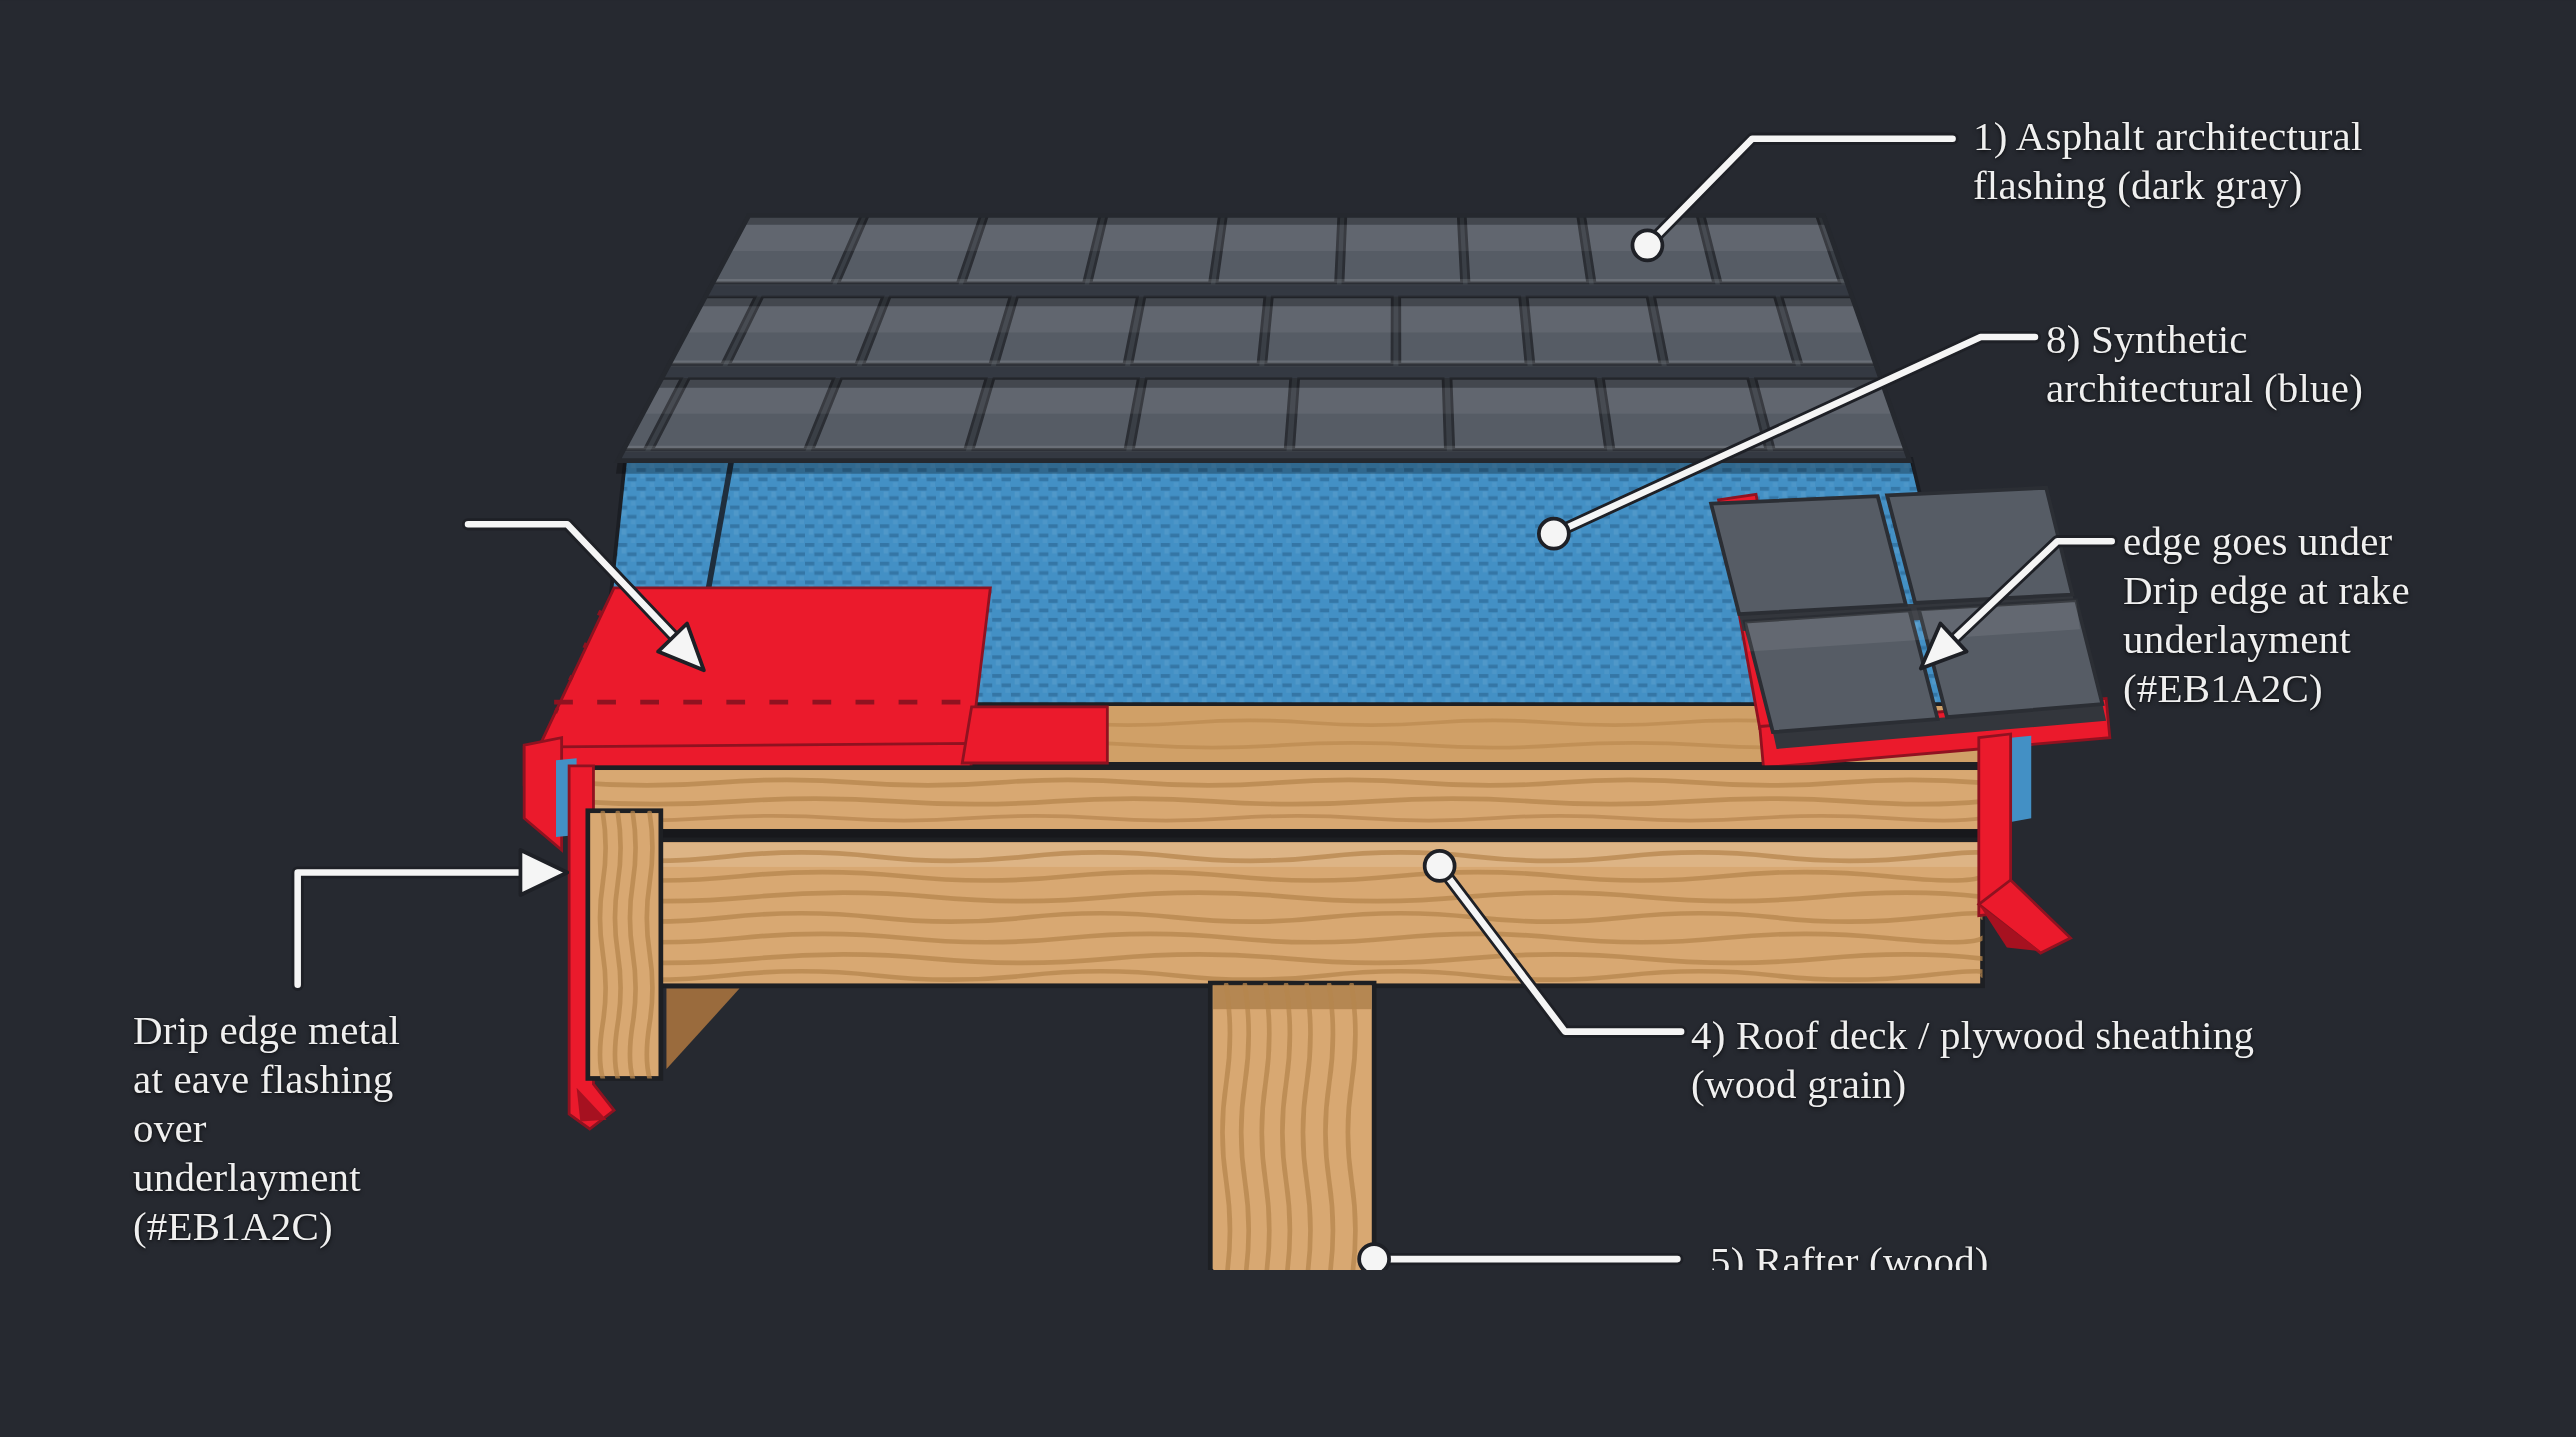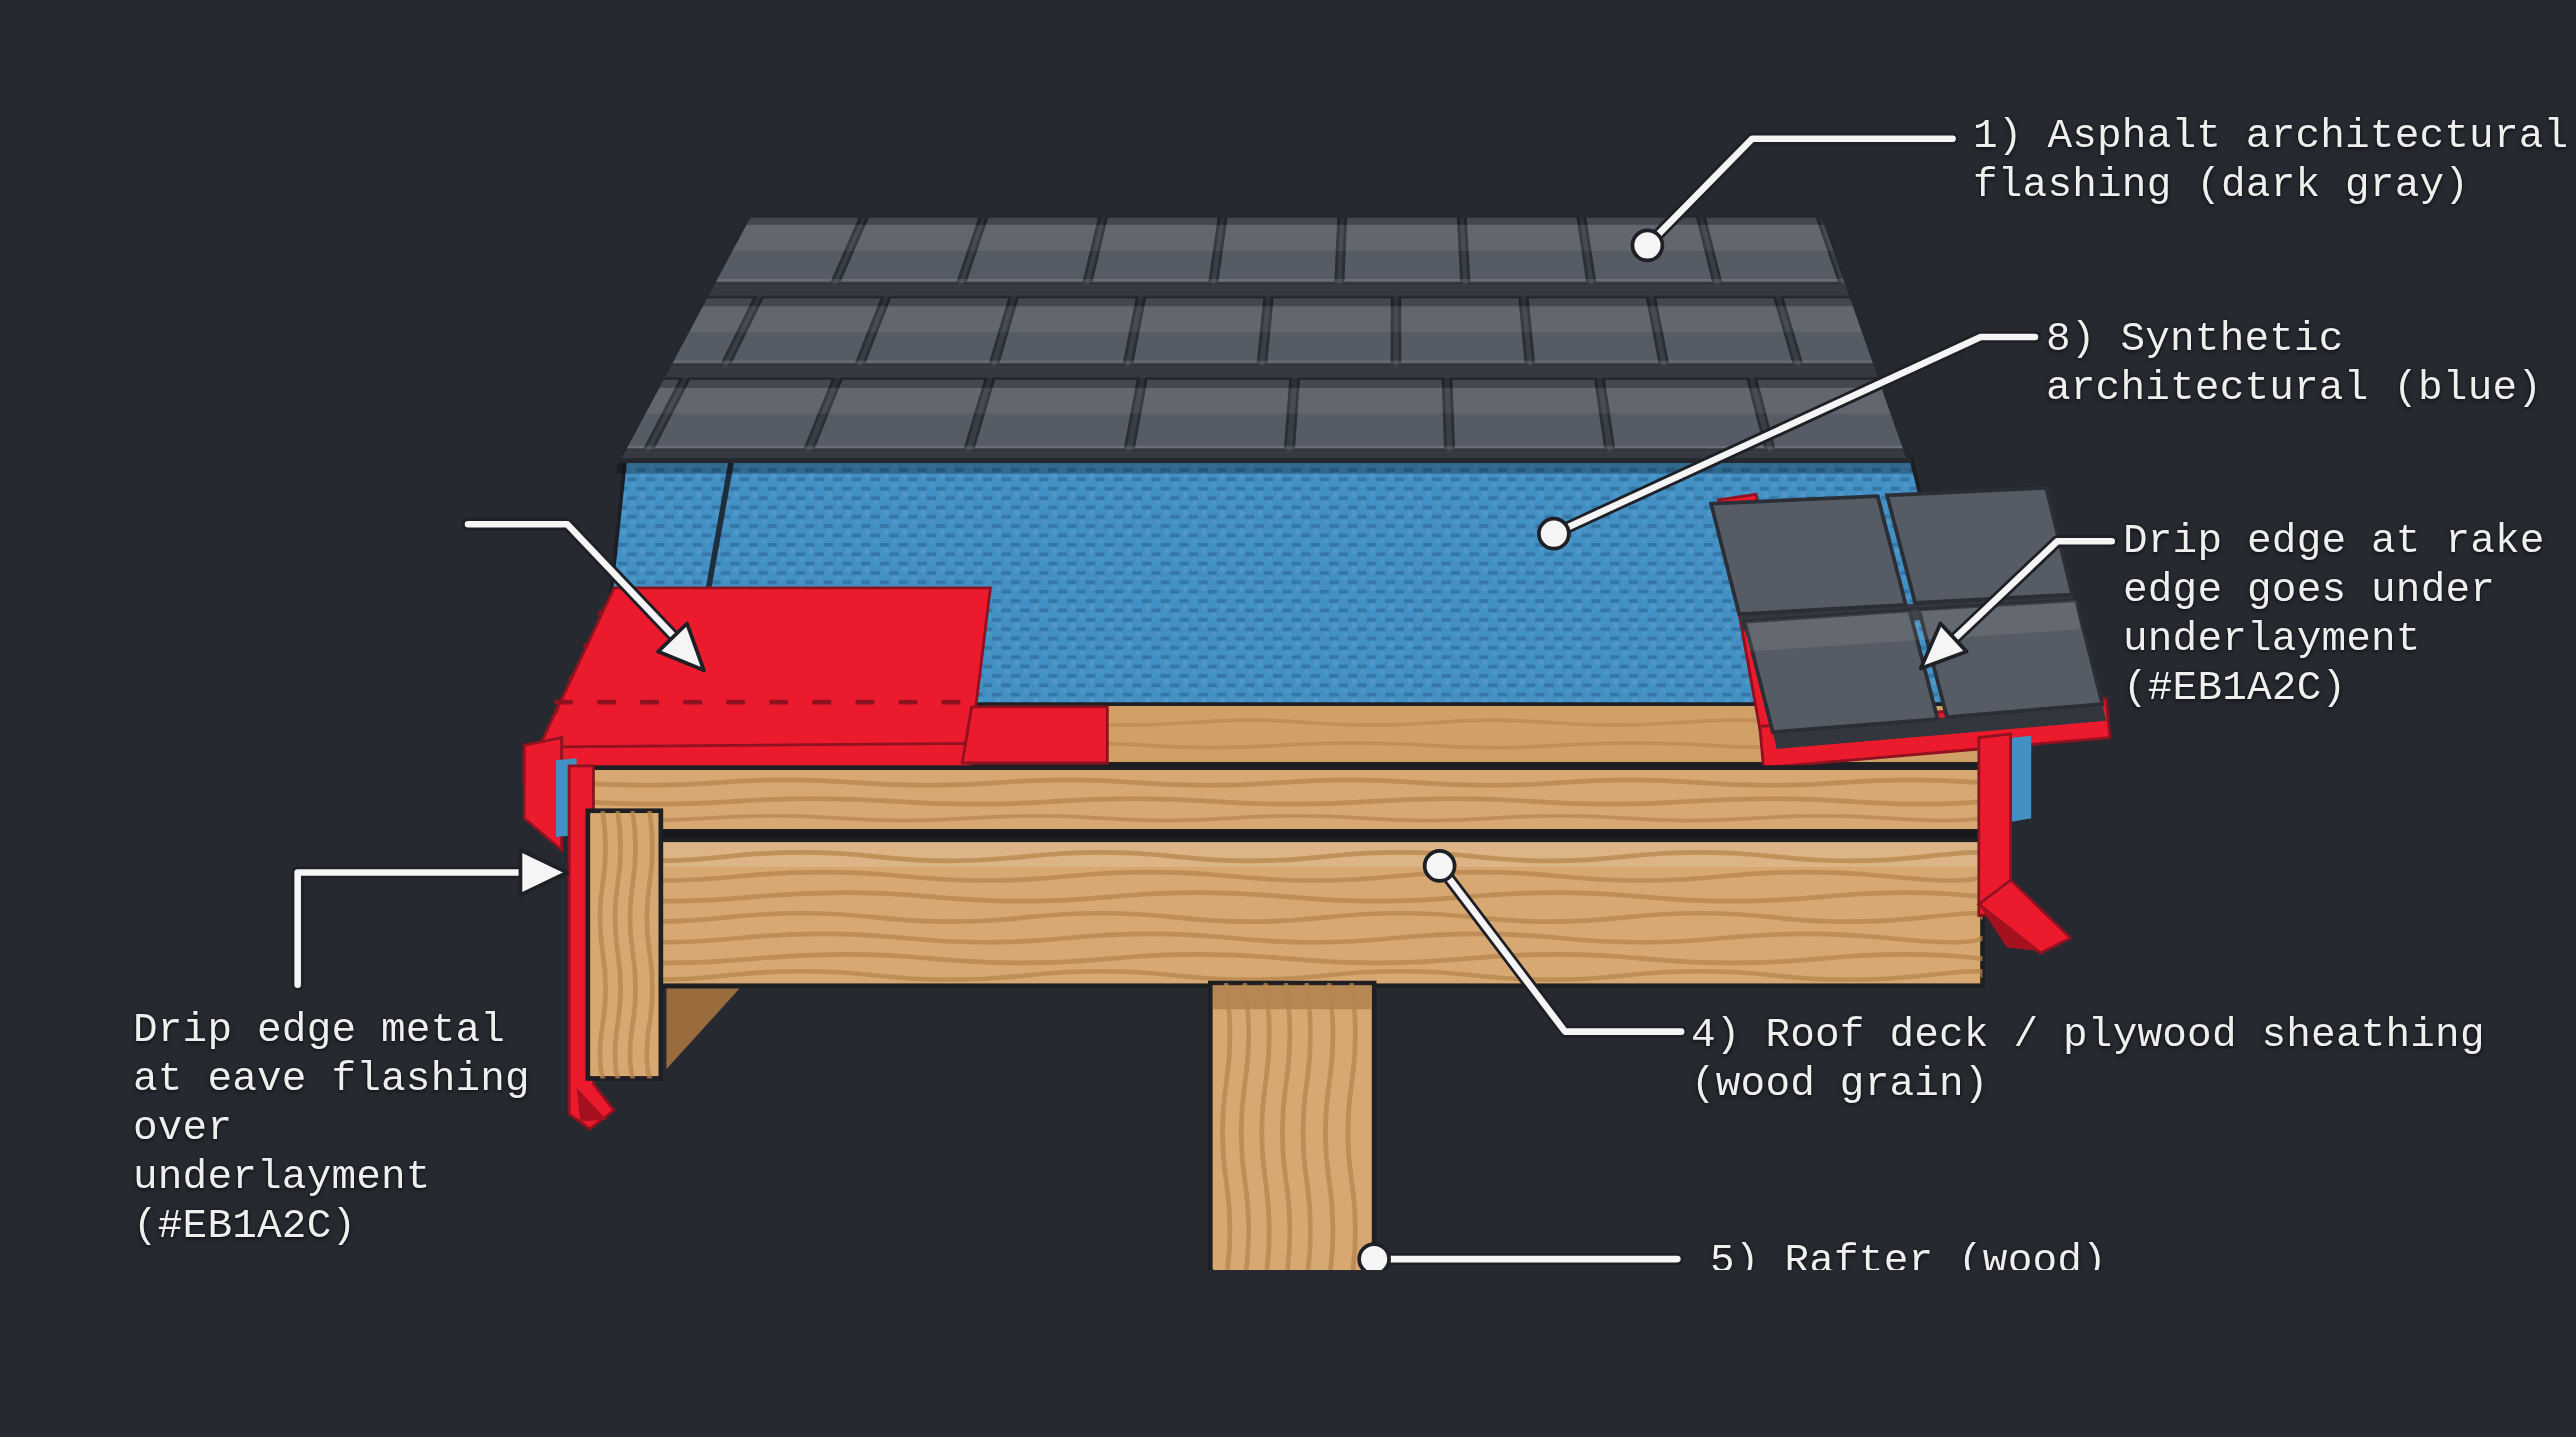--- a/index.html
+++ b/index.html
@@ -1,17 +1,17 @@
 <!DOCTYPE html>
 <html style="--red: #EB1A2C; --wood: #D8A872; --leader: #F5F5F5; --label: #EFEFEF;font-size:15px"><head>
 <meta charset="utf-8">
 <style>
   html,body{margin:0;padding:0;background:#262930;}
   #screen{position:relative;width:2576px;height:1270px;overflow:hidden;
-          font-family:Liberation Mono, monospace;}
+          font-family:Liberation Serif, serif;}
   #art{position:absolute;left:0;top:0;width:2576px;height:1438px;}
   .label{position:absolute;color:var(--label,#efefef);font-size:41px;line-height:49px;
          font-weight:400;letter-spacing:0.2px;
          text-shadow:0 1.9px 4.7px rgba(0,0,0,.55), 0 0 1.9px rgba(0,0,0,.6);}
   .blue-fill{fill:url(#weave);}
   .red-fill{fill:var(--red,#EB1A2C);stroke:#8F1220;stroke-width:3;}
   .red-dark{fill:#A61120;}
   .tan-fill{fill:var(--wood,#D8A872);stroke:#1D1F23;stroke-width:5;}
   .leader-under{stroke:#1E2026;stroke-width:13;fill:none;stroke-linejoin:round;stroke-linecap:round;}
   .leader{stroke:var(--leader,#F5F5F5);stroke-width:7;fill:none;stroke-linejoin:round;stroke-linecap:round;}
@@ -235,22 +235,22 @@
   <div>flashing (dark gray)</div>
 </div>
 
 <div class="label" style="left:2046px;top:315px;">
   <div>8) Synthetic</div>
   <div>architectural (blue)</div>
 </div>
 
 
 <div class="label" style="left:2123px;top:517px;">
+  <div>edge goes under</div>
   <div>Drip edge at rake</div>
-  <div>edge goes under</div>
   <div>underlayment</div>
   <div>(#EB1A2C)</div>
 </div>
 
 <div class="label" style="left:133px;top:1006px;">
   <div>Drip edge metal</div>
   <div>at eave flashing</div>
   <div>over</div>
   <div>underlayment</div>
   <div>(#EB1A2C)</div>

